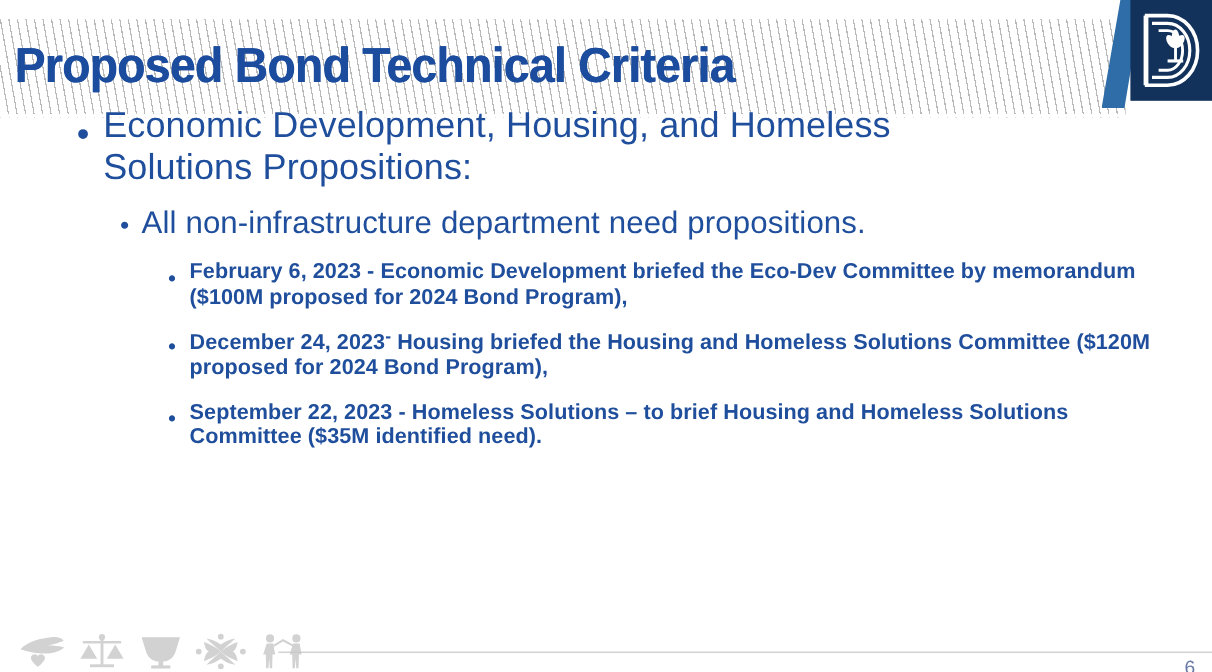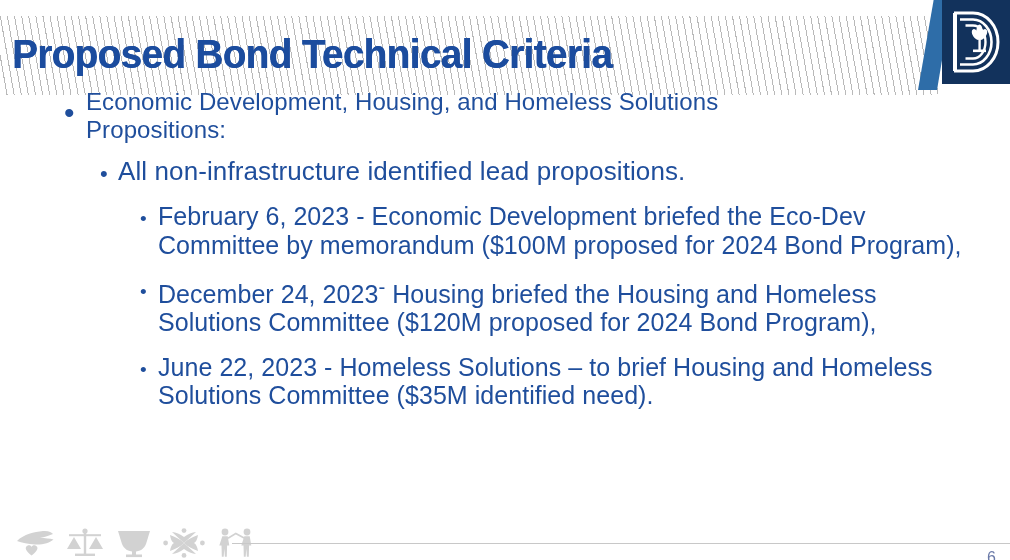--- a/index.html
+++ b/index.html
@@ -115,21 +115,21 @@
   .lvl1 {
     margin-left: 64px;
     margin-top: 4px;
   }
   .lvl1 .bullet-glyph {
     font-size: 30px;
     width: 22px;
     padding-top: 10px;
   }
   .lvl1 .bullet-text {
-    font-size: 24px;
+    font-size: 30px;
     line-height: 1.16;
     font-weight: 300;
     letter-spacing: 0.1px;
     max-width: 760px;
   }
 
   
   .lvl2 {
     margin-left: 100px;
     margin-top: 12px;
@@ -150,23 +150,23 @@
   .lvl3 {
     margin-left: 140px;
     margin-top: 16px;
   }
   .lvl3 .bullet-glyph {
     font-size: 19px;
     width: 18px;
     padding-top: 7px;
   }
   .lvl3 .bullet-text {
-    font-size: 25px;
+    font-size: 18px;
     line-height: 1.14;
-    font-weight: 400;
+    font-weight: 700;
     letter-spacing: 0.05px;
     max-width: 810px;
   }
   .raised-dash {
     vertical-align: 0.42em;
     font-size: 0.82em;
     letter-spacing: 0;
   }
 
   
@@ -236,36 +236,36 @@
 
 <div class="content">
 
   <div class="bullet-row lvl1">
     <span class="bullet-glyph">•</span>
     <span class="bullet-text">Economic Development, Housing, and Homeless Solutions Propositions:</span>
   </div>
 
   <div class="bullet-row lvl2">
     <span class="bullet-glyph">•</span>
-    <span class="bullet-text">All non-infrastructure identified lead propositions.</span>
+    <span class="bullet-text">All non-infrastructure department need propositions.</span>
   </div>
 
   <div class="bullet-row lvl3">
     <span class="bullet-glyph">•</span>
     <span class="bullet-text">February 6, 2023 - Economic Development briefed the Eco-Dev Committee by memorandum ($100M proposed for 2024 Bond Program),</span>
   </div>
 
   <div class="bullet-row lvl3">
     <span class="bullet-glyph">•</span>
     <span class="bullet-text"><span>December 24, 2023</span><span class="raised-dash">-</span><span> Housing briefed the Housing and Homeless Solutions Committee ($120M proposed for 2024 Bond Program),</span></span>
   </div>
 
   <div class="bullet-row lvl3">
     <span class="bullet-glyph">•</span>
-    <span class="bullet-text">June 22, 2023 - Homeless Solutions – to brief Housing and Homeless Solutions Committee ($35M identified need).</span>
+    <span class="bullet-text">September 22, 2023 - Homeless Solutions – to brief Housing and Homeless Solutions Committee ($35M identified need).</span>
   </div>
 
 </div>
 
 <div class="footer">
 
   <div class="value-icons">
 
     <svg width="42" height="30" viewBox="0 0 42 30">
       <g fill="#D2D2D2">

